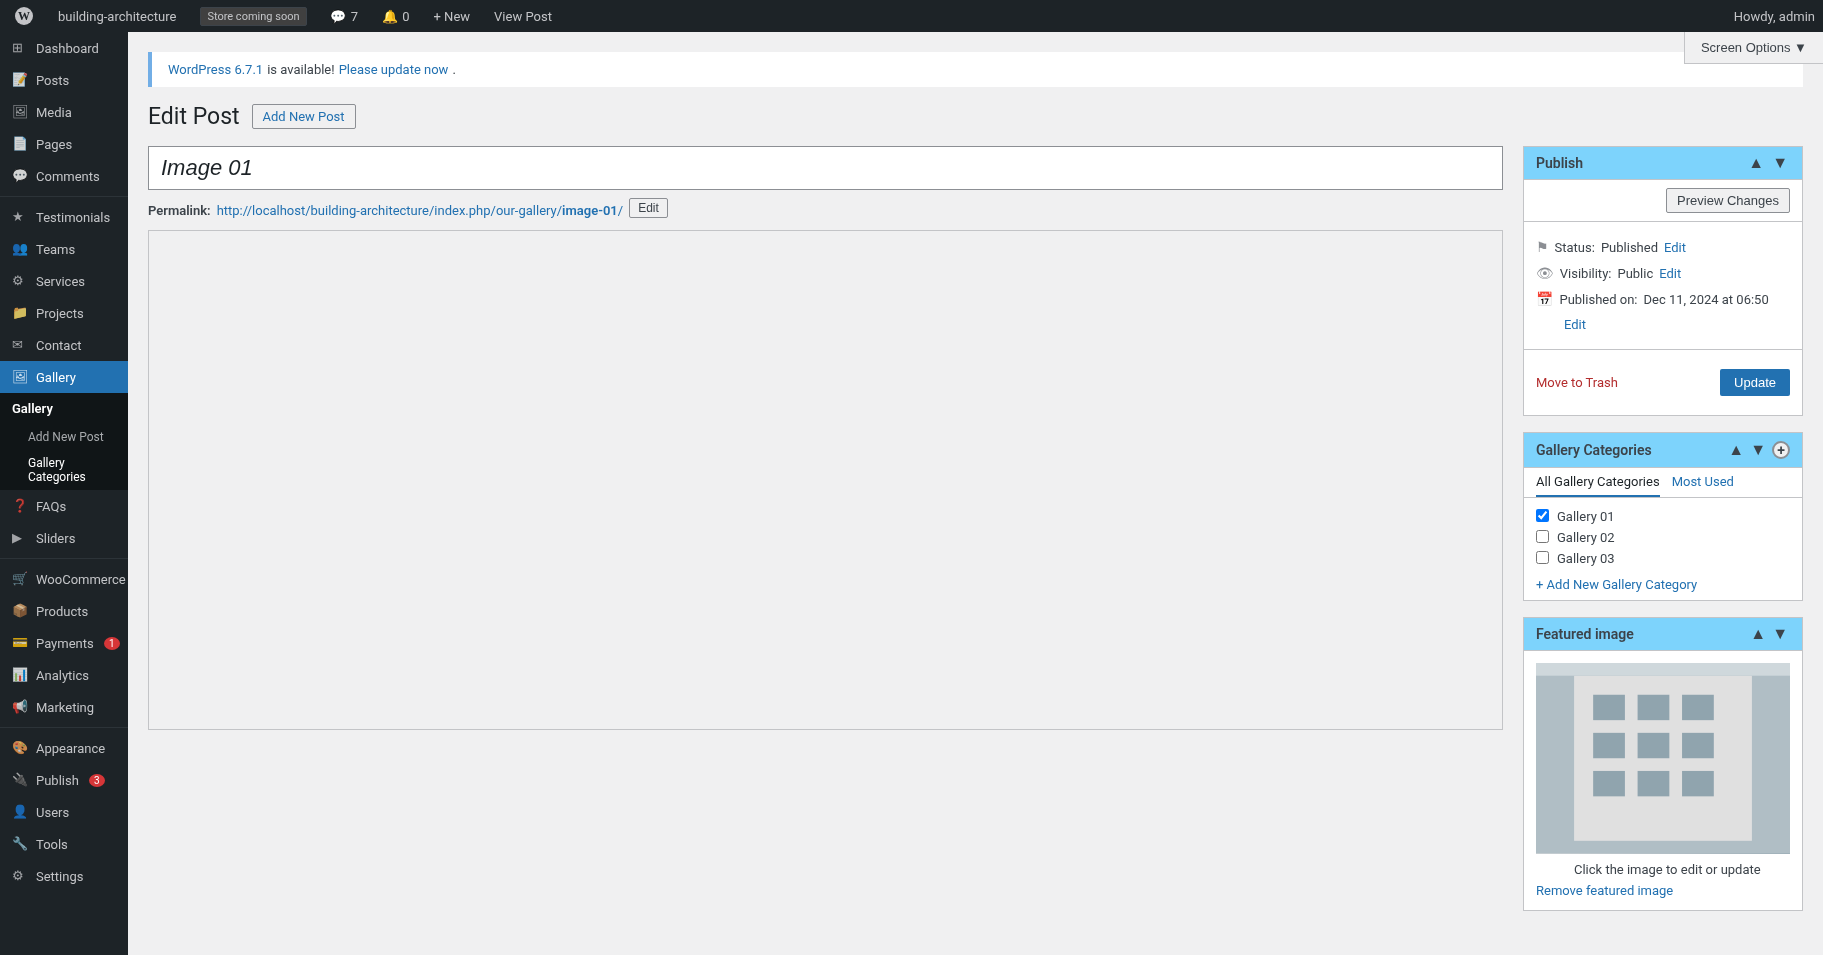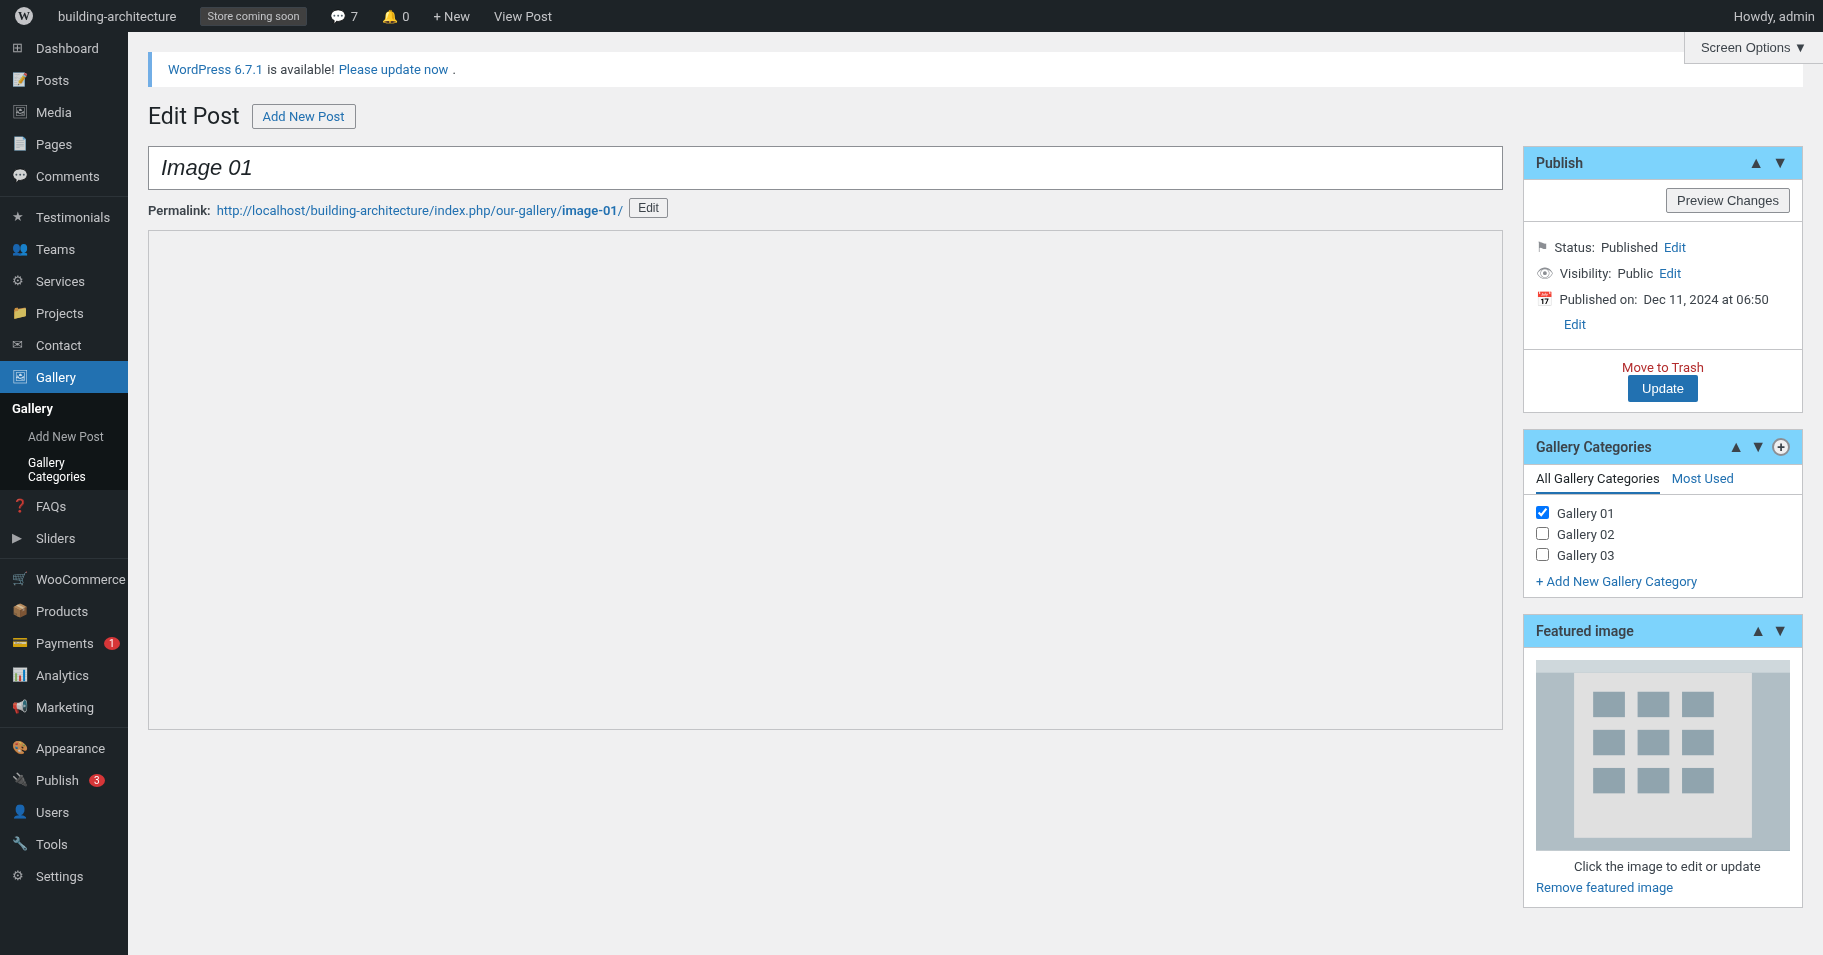--- a/index.html
+++ b/index.html
@@ -182,23 +182,22 @@
     }
 
     .publish-meta { font-size: 13px; color: #3c434a; }
     .publish-row { display: flex; align-items: center; gap: 6px; padding: 5px 0; }
     .publish-row .pub-icon { color: #8c8f94; font-size: 14px; }
     .publish-row a { color: #2271b1; text-decoration: none; }
     .publish-footer {
       display: flex;
       align-items: center;
       justify-content: space-between;
-      padding: 10px 12px;
+      padding: 19px 12px;
       border-top: 1px solid #c3c4c7;
-      flex-direction: column;
     }
     .trash-link { color: #b32d2e; text-decoration: none; font-size: 13px; }
     .update-btn {
       background: #2271b1;
       color: #fff;
       border: none;
       padding: 6px 14px;
       font-size: 13px;
       cursor: pointer;
       border-radius: 2px;

